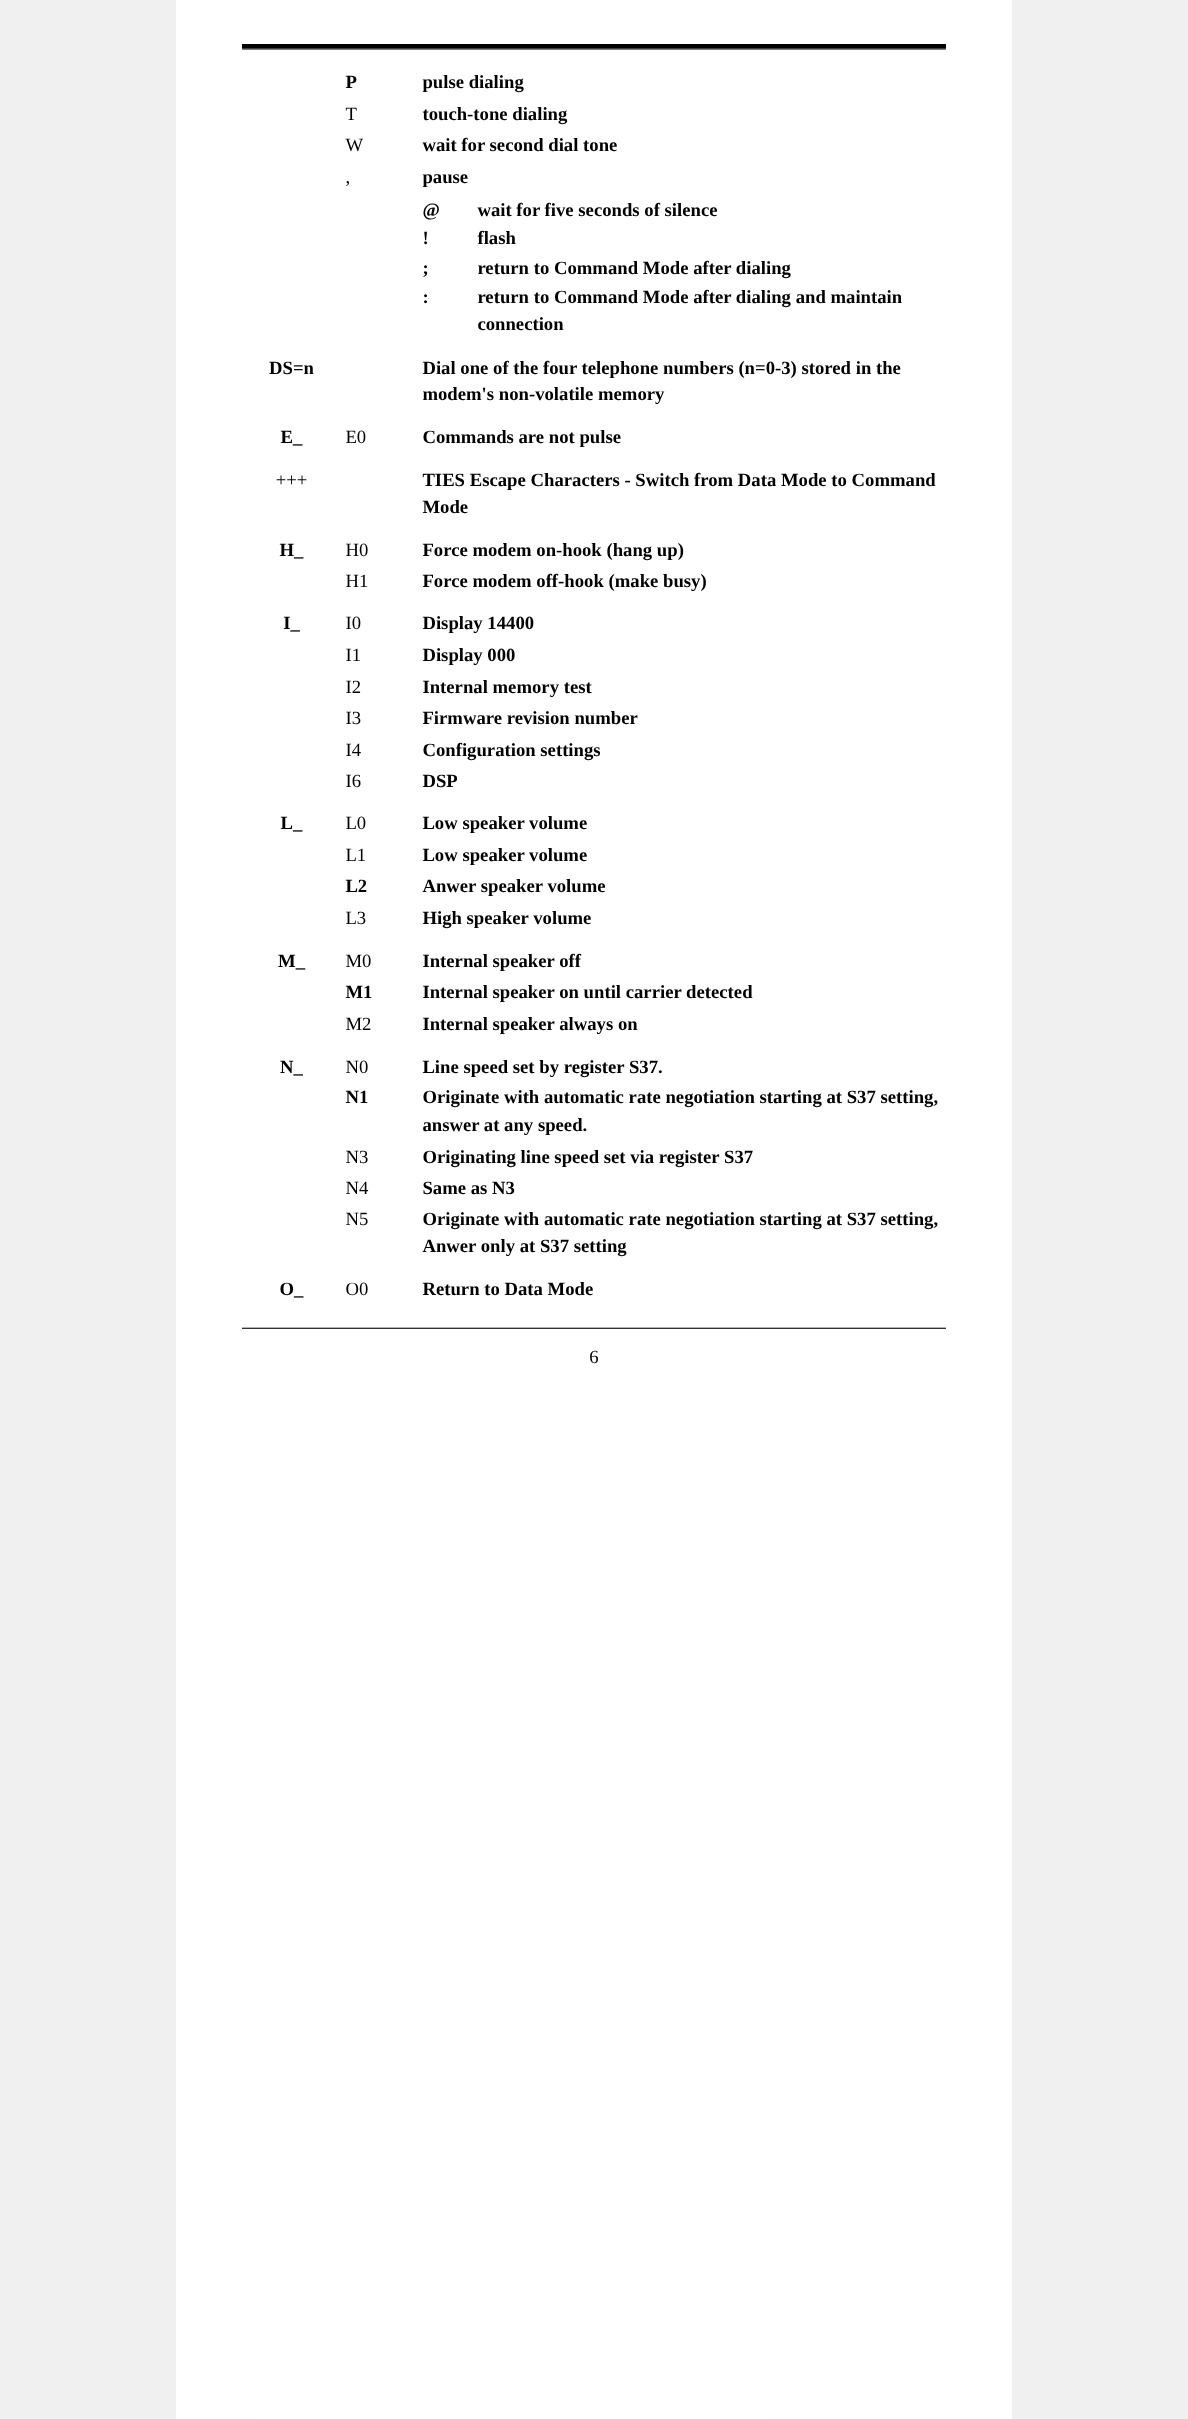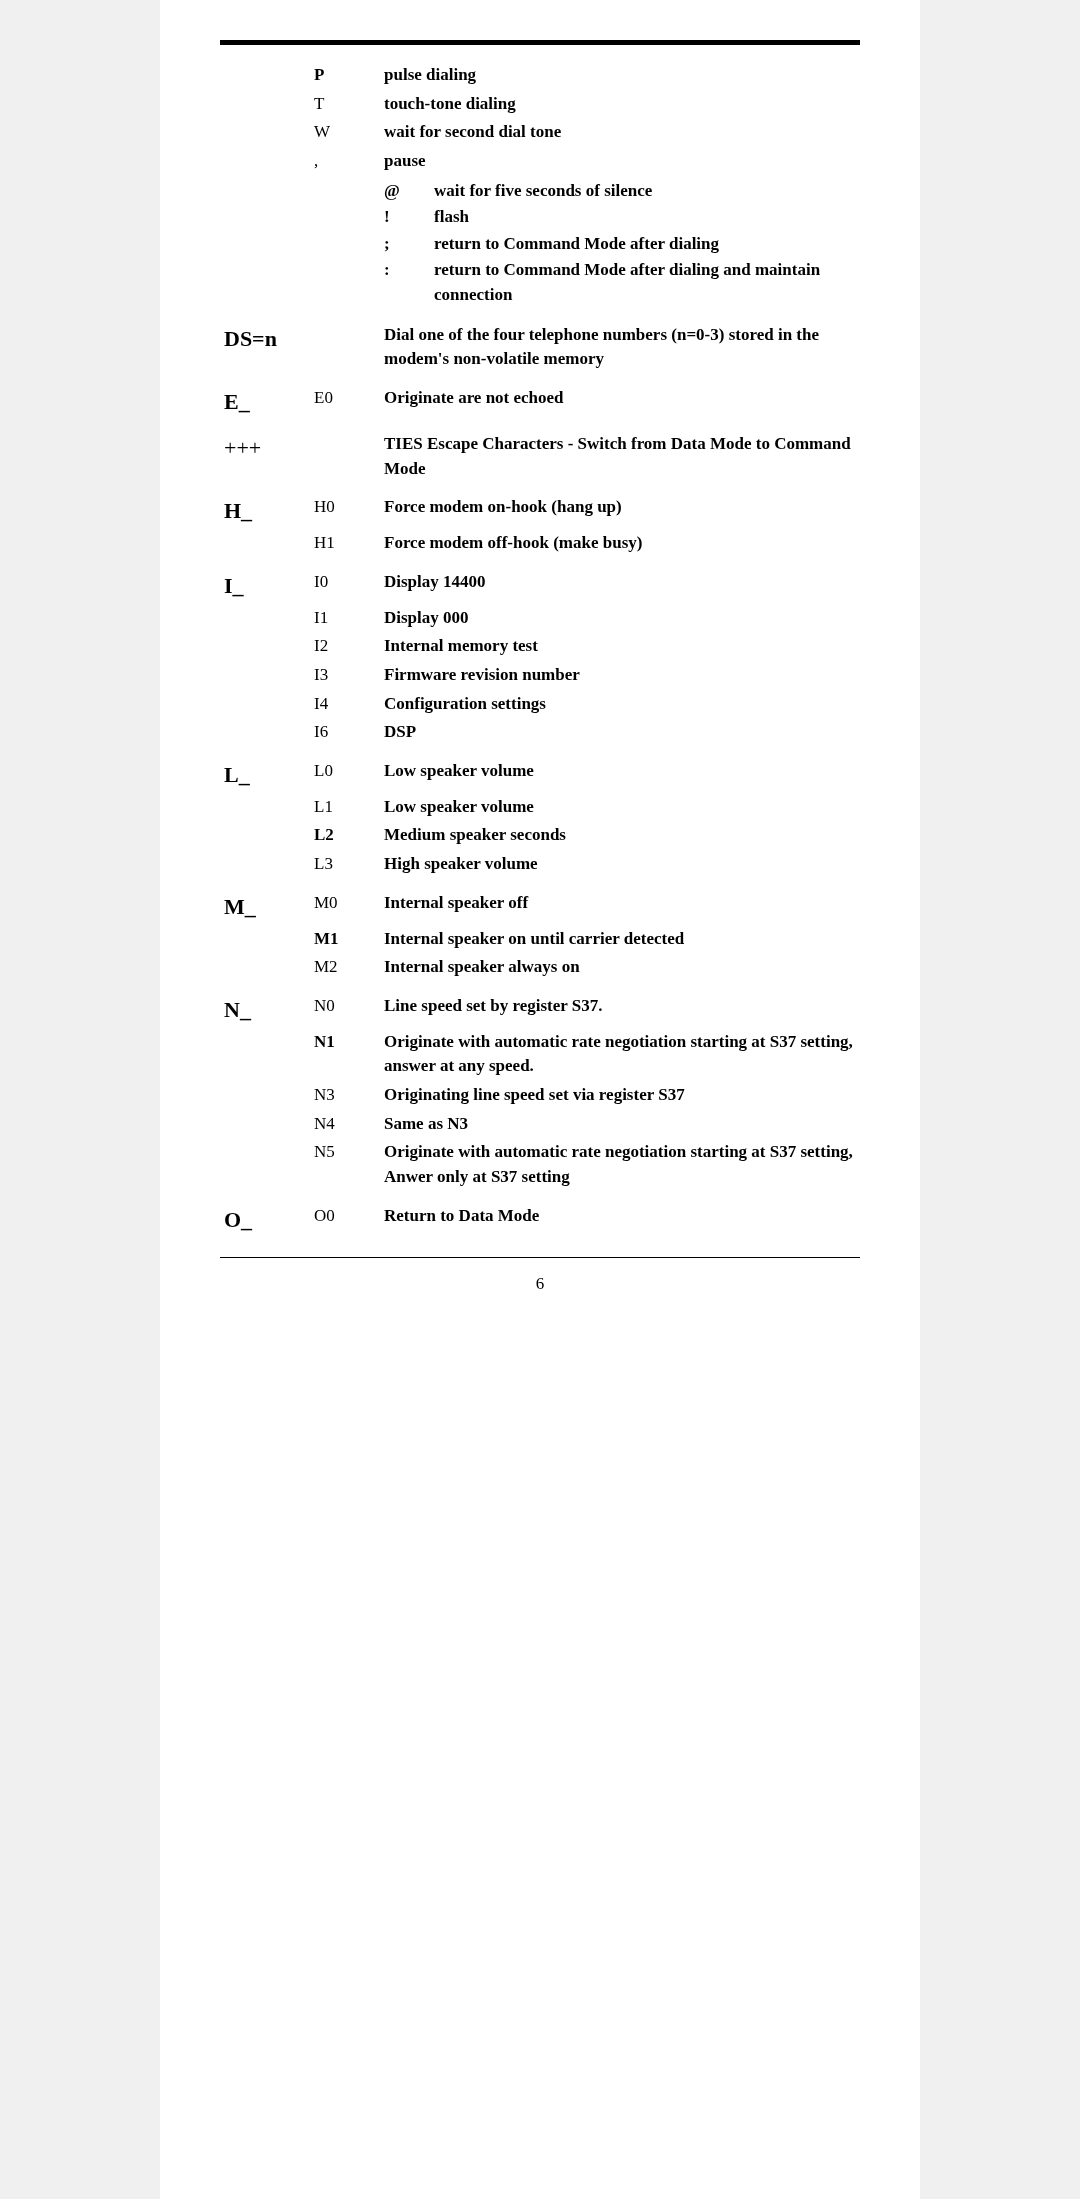--- a/index.html
+++ b/index.html
@@ -49,21 +49,22 @@
       line-height: 1.45;
     }
 
     .table td {
       vertical-align: top;
       padding: 2px 4px;
     }
 
     .col-cmd {
       width: 90px;
-      font-size: 22px;
+      font-size: 17px;
+      text-align: center;
     }
 
     .col-sub {
       width: 70px;
       font-size: 17px;
     }
 
     .col-desc {
       font-size: 17px;
       font-weight: bold;
@@ -164,21 +165,21 @@
         <td class="col-desc">Dial one of the four telephone numbers (n=0-3) stored in the modem's non-volatile memory</td>
       </tr>
 
       <tr>
           <td colspan="3" style="padding-top:8px;"></td>
         </tr>
 
       <tr>
         <td class="col-cmd bold">E_</td>
         <td class="col-sub">E0</td>
-        <td class="col-desc">Originate are not echoed</td>
+        <td class="col-desc">Commands are not pulse</td>
       </tr>
 
 
       <tr>
           <td colspan="3" style="padding-top:8px;"></td>
         </tr>
 
       <tr>
         <td class="col-cmd">+++</td>
         <td class="col-sub"></td>
@@ -245,21 +246,21 @@
         <td class="col-desc">Low speaker volume</td>
       </tr>
       <tr>
         <td class="col-cmd"></td>
         <td class="col-sub">L1</td>
         <td class="col-desc">Low speaker volume</td>
       </tr>
       <tr>
         <td class="col-cmd"></td>
         <td class="col-sub bold">L2</td>
-        <td class="col-desc bold">Medium speaker seconds</td>
+        <td class="col-desc bold">Anwer speaker volume</td>
       </tr>
       <tr>
         <td class="col-cmd"></td>
         <td class="col-sub">L3</td>
         <td class="col-desc">High speaker volume</td>
       </tr>
 
       <tr>
           <td colspan="3" style="padding-top:8px;"></td>
         </tr>

